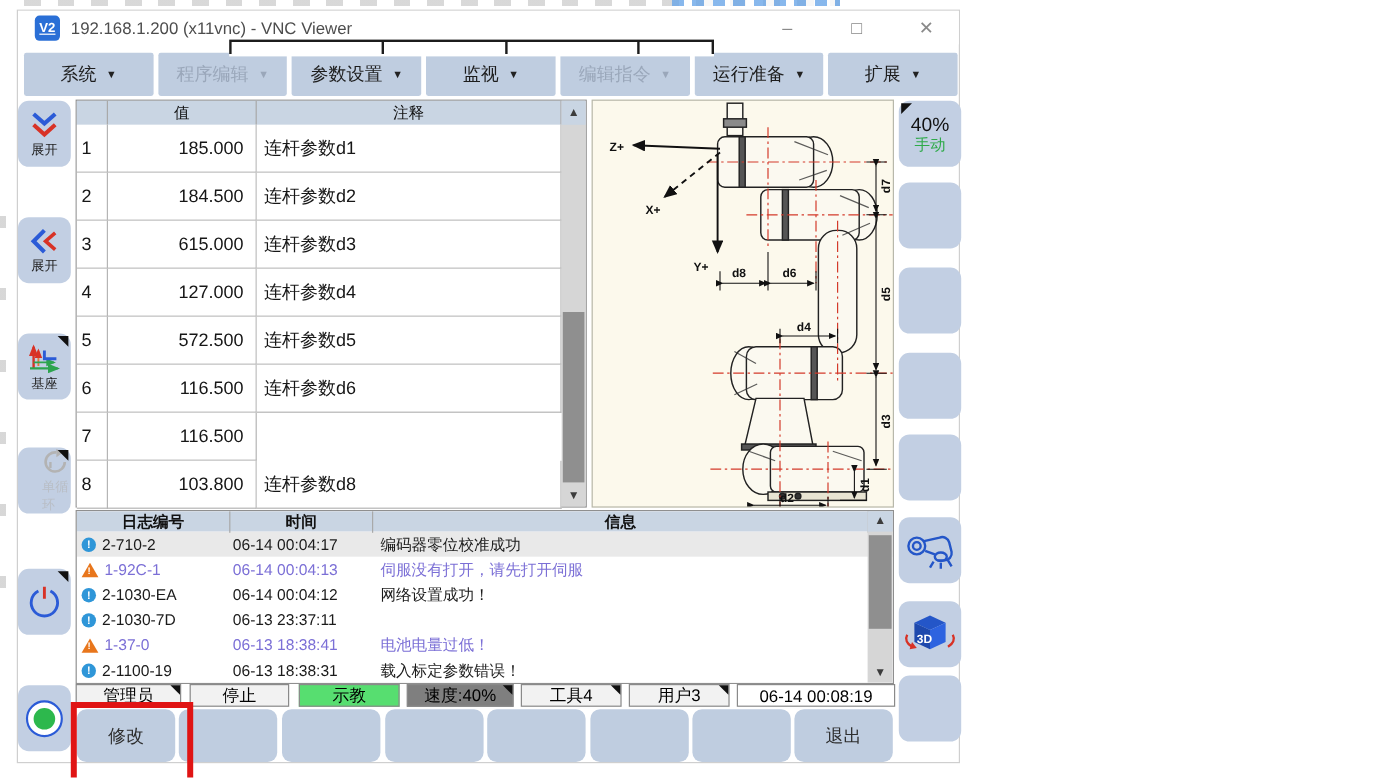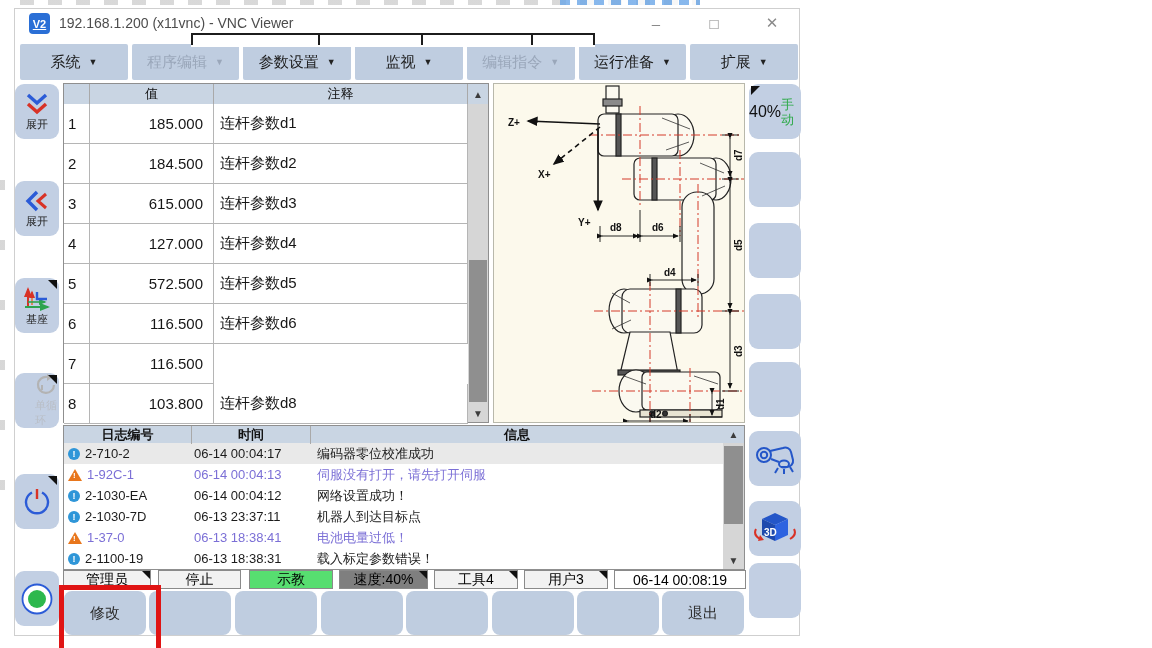--- a/index.html
+++ b/index.html
@@ -47,21 +47,21 @@
   
   .side-btn{position:absolute;width:44px;height:55px;background:#c2cfe3;border-radius:9px;
     display:flex;flex-direction:column;align-items:center;justify-content:center;box-sizing:border-box;}
   .side-btn .lbl{font-size:11px;color:#222;margin-top:1px;}
   .side-btn.disabled .lbl{color:#b9bec6;}
   .corner-tr::after{content:"";position:absolute;top:2px;right:2px;
     border-top:9px solid #111;border-left:9px solid transparent;}
   .corner-tl::before{content:"";position:absolute;top:2px;left:2px;
     border-top:9px solid #111;border-right:9px solid transparent;}
   .rs-btn{position:absolute;left:734px;width:52px;height:55px;background:#c2cfe3;border-radius:9px;
-    display:flex;flex-direction:row;align-items:center;justify-content:center;}
+    display:flex;flex-direction:column;align-items:center;justify-content:center;}
   .rs-speed-pct{font-size:16px;color:#111;line-height:17px;}
   .rs-speed-mode{font-size:13px;color:#2faa4a;line-height:15px;}
 
   
   .param-table{position:absolute;left:48px;top:74px;width:426px;height:340px;
     border:1px solid #8f8f8f;box-sizing:border-box;background:#fff;}
   .pt-header{display:grid;grid-template-columns:26px 124px 254px;height:20px;background:#c9d5e3;}
   .pt-header div{font-size:13px;color:#111;display:flex;align-items:center;justify-content:center;
     border-right:1px solid #a9a9a9;box-sizing:border-box;}
   .pt-row{display:grid;grid-template-columns:26px 124px 254px;height:40px;}
@@ -454,21 +454,20 @@
         </div>
       <div class="lt-time">06-14 00:04:12</div>
       <div class="lt-msg">网络设置成功！</div>
     </div>
     <div class="lt-row">
       <div class="lt-id">
           <span class="icon-info">!</span>
           <span>2-1030-7D</span>
         </div>
       <div class="lt-time">06-13 23:37:11</div>
-      <div class="lt-msg">机器人到达目标点</div>
     </div>
     <div class="lt-row warn">
       <div class="lt-id">
           <span class="icon-warn"></span>
           <span>1-37-0</span>
         </div>
       <div class="lt-time">06-13 18:38:41</div>
       <div class="lt-msg">电池电量过低！</div>
     </div>
     <div class="lt-row">

